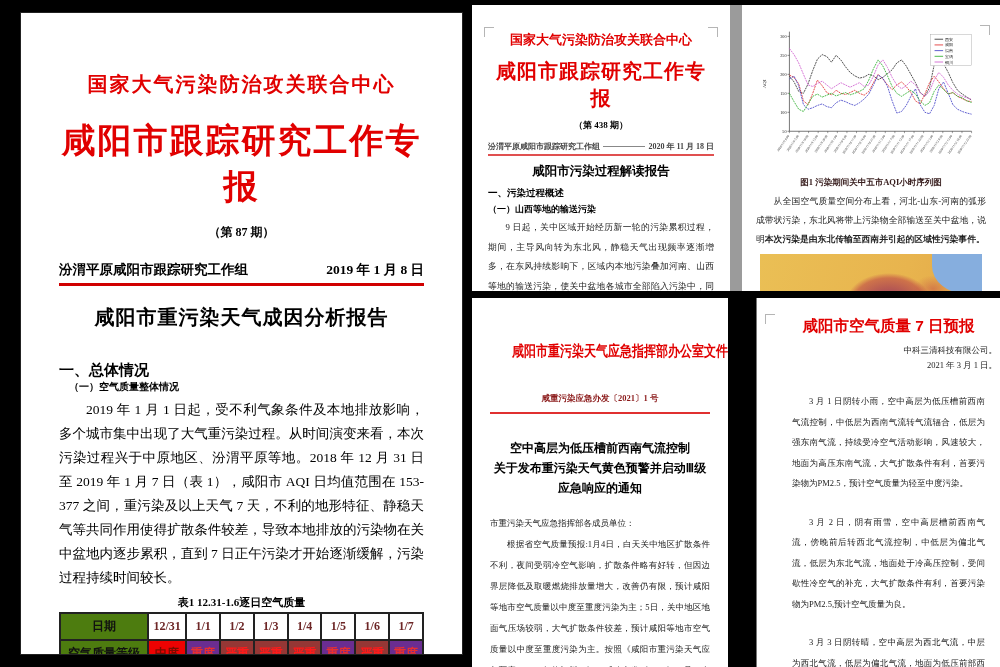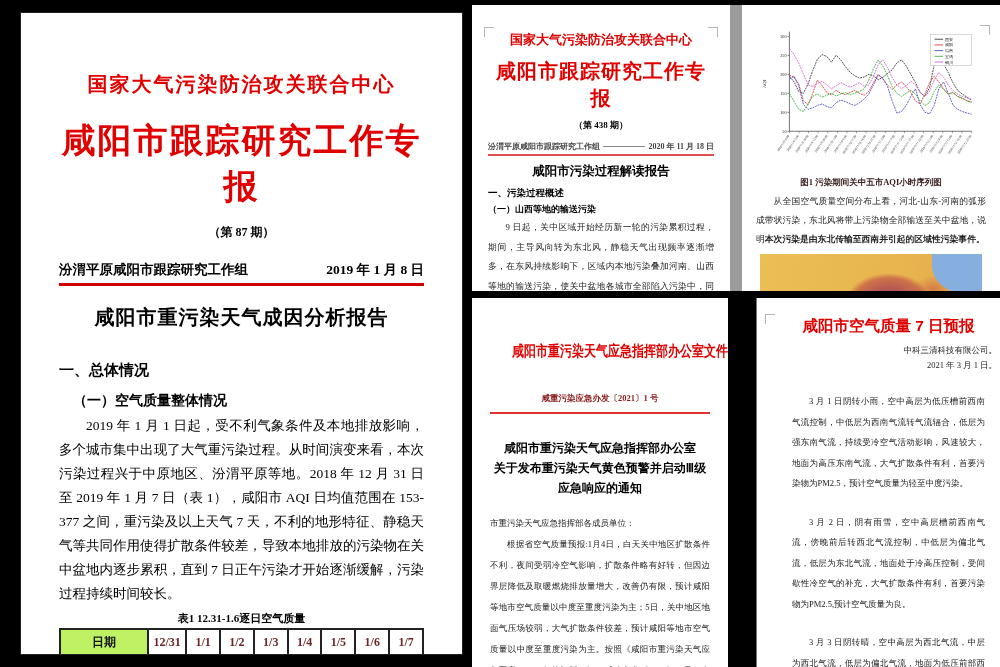--- a/index.html
+++ b/index.html
@@ -11,27 +11,27 @@
   .page-left{left:20px;top:12px;width:443px;height:643px;padding:0 38px;border:1px solid #222;}
   .pl-org{margin-top:58px;text-align:center;color:#e10000;font-weight:bold;font-size:20px;
           letter-spacing:2px;font-family:"Liberation Sans",sans-serif;}
   .pl-title{margin-top:20px;text-align:center;color:#e10000;font-weight:bold;font-size:34px;
             letter-spacing:2px;font-family:"Liberation Sans",sans-serif;}
   .pl-issue{margin-top:14px;text-align:center;font-weight:bold;font-size:12px;}
   .pl-groupline{margin-top:20px;display:flex;justify-content:space-between;font-weight:bold;font-size:13.5px;}
   .pl-redrule{margin-top:4px;border-bottom:3px solid #d00000;}
   .pl-rtitle{margin-top:18px;text-align:center;font-weight:bold;font-size:20px;letter-spacing:1px;}
   .pl-sec{margin-top:30px;font-weight:bold;font-size:15px;}
-  .pl-subsec{margin-top:12px;font-weight:bold;font-size:14px;text-indent:1em;}
+  .pl-subsec{font-weight:bold;font-size:10px;text-indent:1em;}
   .pl-para{margin-top:4px;font-size:13.5px;line-height:24px;text-align:justify;text-indent:2em;}
   .pl-tcap{margin-top:5px;text-align:center;font-weight:bold;font-size:11px;}
   table.aqi{margin-top:2px;width:100%;border-collapse:collapse;}
   table.aqi td{border:2px solid #222;height:25px;text-align:center;vertical-align:middle;
                font-weight:bold;font-size:12px;padding:0;}
-  td.lab{background:#bef264;width:86px;color:#111;}
+  td.lab{background:#4d7c0f;width:86px;color:#111;}
   td.val{color:#6d2626;background:#fff;}
   td.lv-mod{background:#ee0202;color:#7a0c00;}
   td.lv-sev{background:#6a2d91;color:#e83030;}
   td.lv-ser{background:#953735;color:#ff1a1a;}
 
   
   .page-tr{left:472px;top:5px;width:528px;height:286px;background:#9b9b9b;display:flex;}
   .tr-half{position:relative;width:258px;background:#fff;overflow:hidden;box-sizing:border-box;}
   .tr-gap{width:12px;background:#9b9b9b;}
   .tr1{padding:0 16px;}
@@ -240,21 +240,21 @@
 
       </div>
     </div>
   </div>
 
   <div class="page page-bm">
     <div class="bm-title">咸阳市重污染天气应急指挥部办公室文件</div>
     <div class="bm-docno">咸重污染应急办发〔2021〕1 号</div>
     <div class="bm-redrule"></div>
     <div class="bm-ntitle">
-      <div>咸阳市重污染天气应急指挥部办公室</div>
+      <div>空中高层为低压槽前西南气流控制</div>
       <div>关于发布重污染天气黄色预警并启动Ⅲ级</div>
       <div>应急响应的通知</div>
     </div>
     <div class="bm-salut">市重污染天气应急指挥部各成员单位：</div>
     <div class="bm-body">根据省空气质量预报:1月4日，白天关中地区扩散条件不利，夜间受弱冷空气影响，扩散条件略有好转，但因边界层降低及取暖燃烧排放量增大，改善仍有限，预计咸阳等地市空气质量以中度至重度污染为主；5日，关中地区地面气压场较弱，大气扩散条件较差，预计咸阳等地市空气质量以中度至重度污染为主。按照《咸阳市重污染天气应急预案（2020年修订版）》（咸政办发〔2020〕84号）有关规定，经市重污染天气应急指挥部批准，指挥部办公室决定于2021</div>
   </div>
 
   <div class="page page-br">
     <div class="cm cm-tl" style="left:8px;top:16px;"></div>
     <div class="cm cm-tr" style="right:8px;top:16px;"></div>

